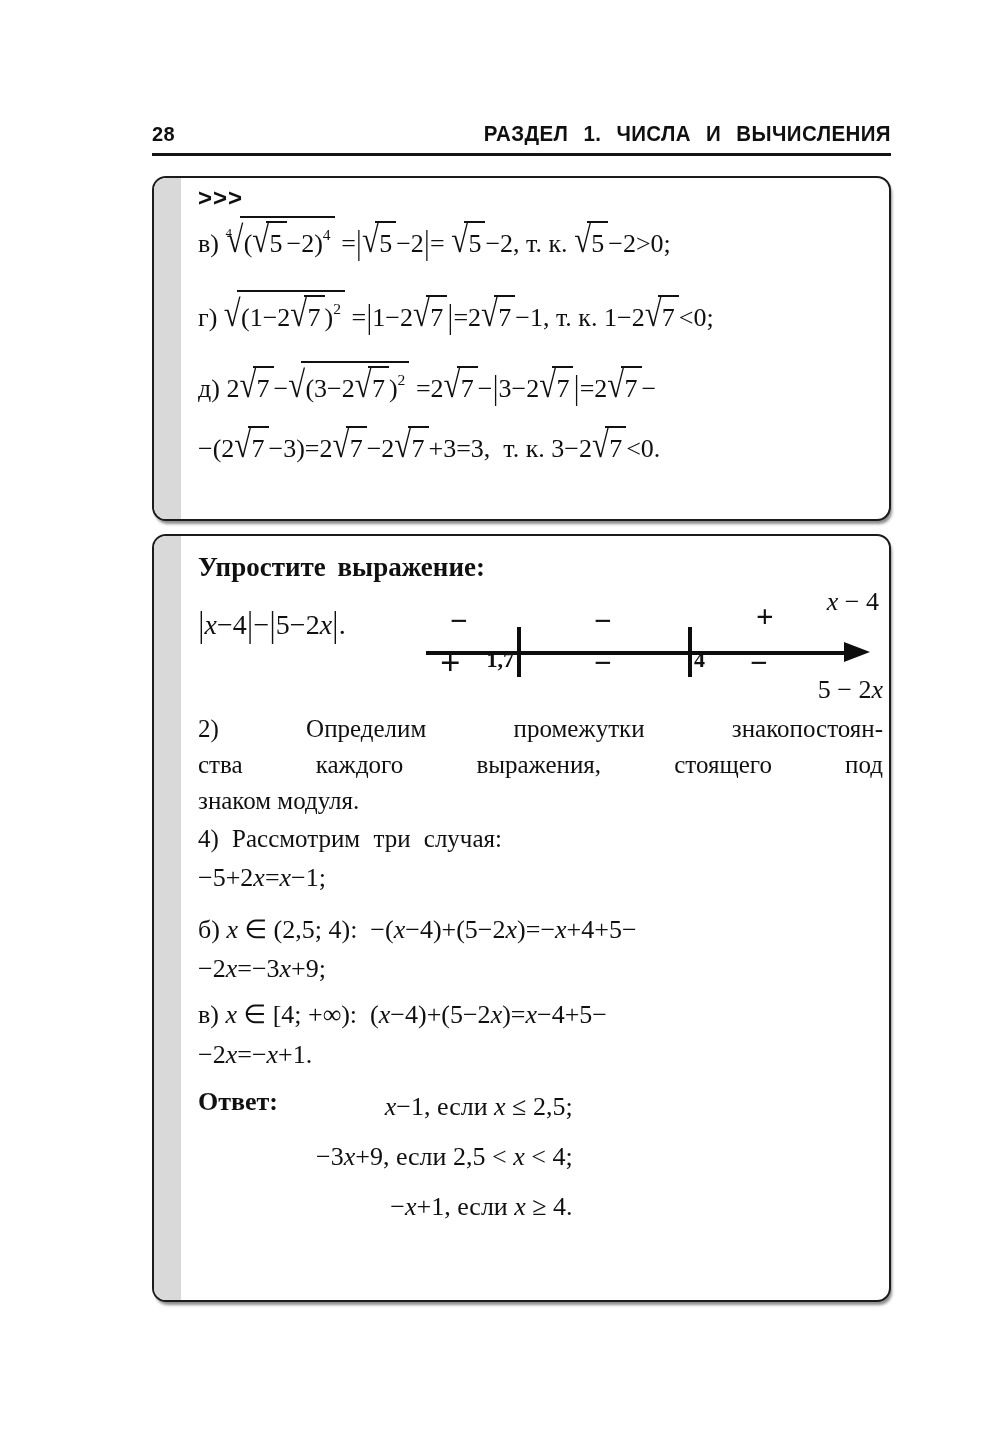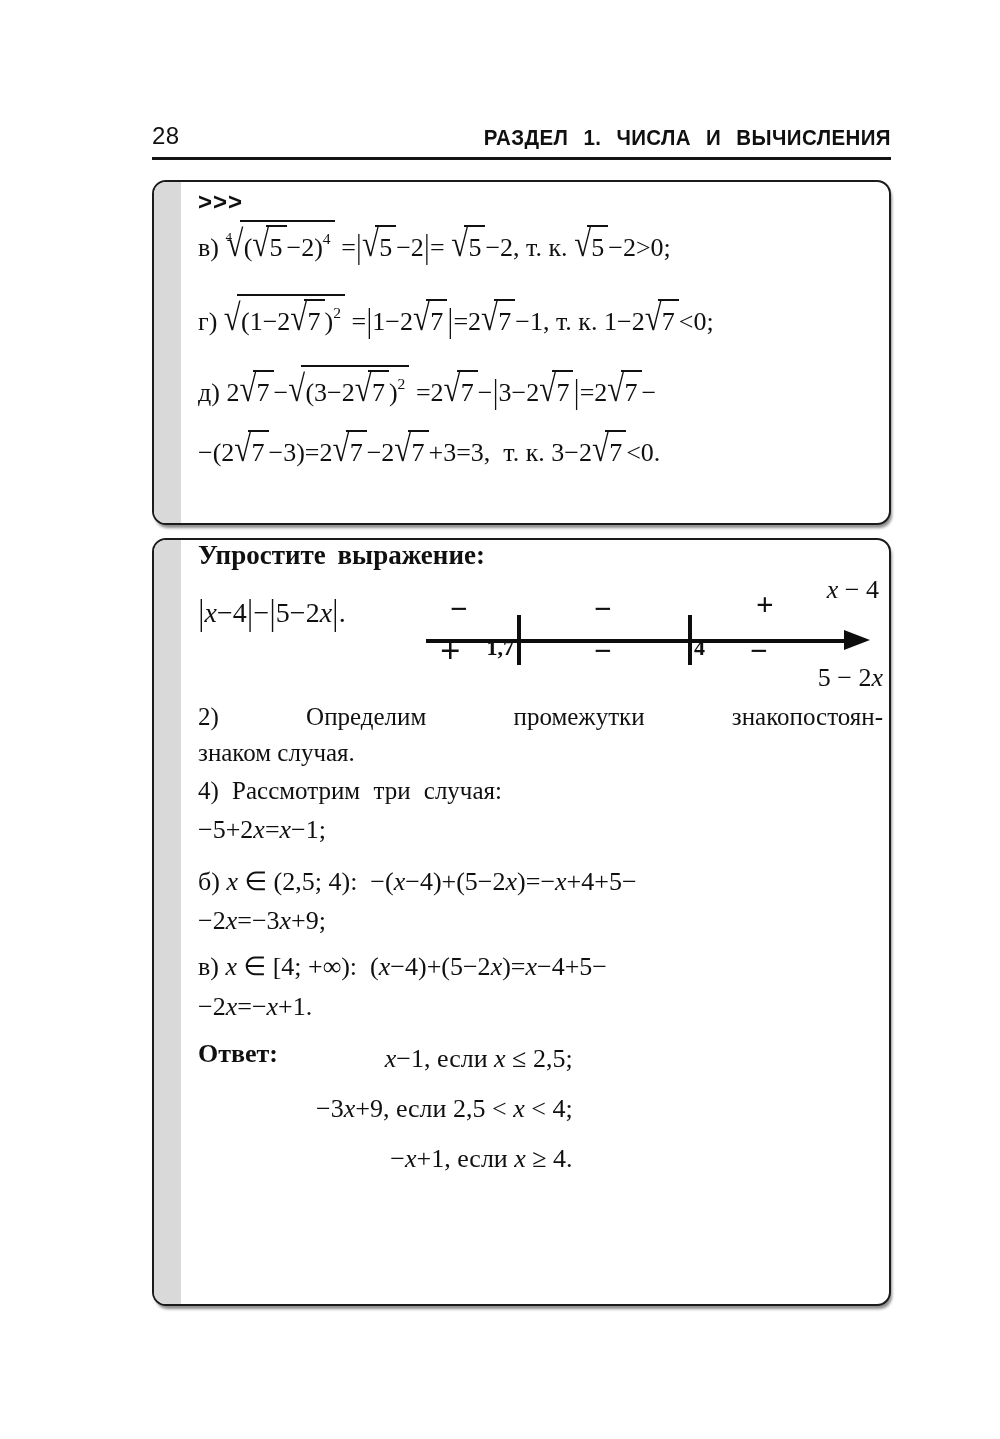--- a/index.html
+++ b/index.html
@@ -5,21 +5,21 @@
   * { margin:0; padding:0; box-sizing:border-box; }
   html,body { background:#ffffff; }
   .page {
     position:relative; width:1000px; height:1439px; background:#ffffff;
     font-family:"Liberation Serif", serif; color:#101010; overflow:hidden;
   }
   .content-col { position:absolute; left:152px; top:0; width:739px; }
 
   
   .hdr { display:flex; justify-content:space-between; align-items:flex-end; padding-top:122px; }
-  .hdr .pnum { font-family:"Liberation Sans", sans-serif; font-weight:400; font-size:24px; letter-spacing:0.5px; }
+  .hdr .pnum { font-family:"Liberation Sans", sans-serif; font-weight:700; font-size:20px; letter-spacing:0.5px; }
   .hdr .htitle { font-family:"Liberation Sans", sans-serif; font-weight:700; font-size:20.5px;
                  letter-spacing:0.4px; word-spacing:9px; transform:scaleY(1.08); transform-origin:bottom; }
   .hrule { height:3px; background:#141414; margin-top:7px; }
 
   
   .box { position:relative; border:2.5px solid #1b1b1b; border-radius:14px; background:#fff;
          box-shadow:2px 4px 3px -1px rgba(0,0,0,0.45); overflow:hidden; }
   .box1 { margin-top:20px; height:345px; }
   .box2 { margin-top:13px; height:768px; }
   .strip { position:absolute; left:0; top:0; bottom:0; width:27px; background:#d9d9d9; }
@@ -37,21 +37,21 @@
   .mi { font-style:italic; }
   .msup { font-size:0.6em; vertical-align:0.8em; letter-spacing:0; }
   .sqrt { white-space:nowrap; }
   .rad-idx { font-size:0.5em; vertical-align:1.15em; margin-right:-0.42em; position:relative; z-index:1; }
   .rad-sign { display:inline-block; font-size:1.18em; transform:scaleY(1.22); transform-origin:50% 70%;
               margin-right:-0.12em; }
   .rad-body { display:inline-block; border-top:2.2px solid #111; padding:2px 4px 0 4px; }
   .vbar { display:inline-block; transform:scaleY(1.28); transform-origin:50% 55%; padding:0 0.5px; }
 
   
-  .btitle { font-weight:700; font-size:27px; word-spacing:5px; }
+  .btitle { font-weight:700; font-size:27px; margin-top:16px; word-spacing:5px; }
   .prow { display:flex; align-items:flex-start; margin-top:6px; height:112px; }
   .expr { font-size:28px; padding-top:16px; white-space:pre; }
   .numline { position:relative; width:465px; height:112px; margin-left:auto; }
   .axis { position:absolute; left:8px; top:62px; width:424px; height:3.5px; background:#0d0d0d; }
   .axis-arrow { position:absolute; left:426px; top:53px; width:0; height:0;
                 border-left:26px solid #0d0d0d; border-top:10.5px solid transparent; border-bottom:10.5px solid transparent; }
   .tick { position:absolute; top:38px; width:3.5px; height:50px; background:#0d0d0d; }
   .tick1 { left:99px; } .tick2 { left:270px; }
   .nsign { position:absolute; font-weight:700; line-height:1; font-size:31px; }
   .sa1 { left:32px; top:16px; } .sa2 { left:176px; top:16px; } .sa3 { left:338px; top:12px; }
@@ -118,21 +118,22 @@
             <span class="nsign sb3">−</span>
             <span class="tlabel tl1">1,7</span>
             <span class="tlabel tl2">4</span>
             <span class="flabel fl-above"><span class="mi">x</span> − 4</span>
             <span class="flabel fl-below">5 − 2<span class="mi">x</span></span>
           </div>
         </div>
 
         <div class="para">
           <div class="jl">2) Определим промежутки знакопостоян-</div>
-          <div class="jl-last">знаком случая.</div>
+          <div class="jl">ства каждого выражения, стоящего под</div>
+          <div class="jl-last">знаком модуля.</div>
         </div>
         <div class="step2">4) Рассмотрим три случая:</div>
 
         <div class="mline mt-a2">−5+2<span class="mi">x</span>=<span class="mi">x</span>−1;</div>
         <div class="mline mt-b1">б) <span class="mi">x</span> ∈ (2,5; 4):  −(<span class="mi">x</span>−4)+(5−2<span class="mi">x</span>)=−<span class="mi">x</span>+4+5−</div>
         <div class="mline mt-b2">−2<span class="mi">x</span>=−3<span class="mi">x</span>+9;</div>
         <div class="mline mt-c1">в) <span class="mi">x</span> ∈ [4; +∞):  (<span class="mi">x</span>−4)+(5−2<span class="mi">x</span>)=<span class="mi">x</span>−4+5−</div>
         <div class="mline mt-c2">−2<span class="mi">x</span>=−<span class="mi">x</span>+1.</div>
 
         <div class="answer">

